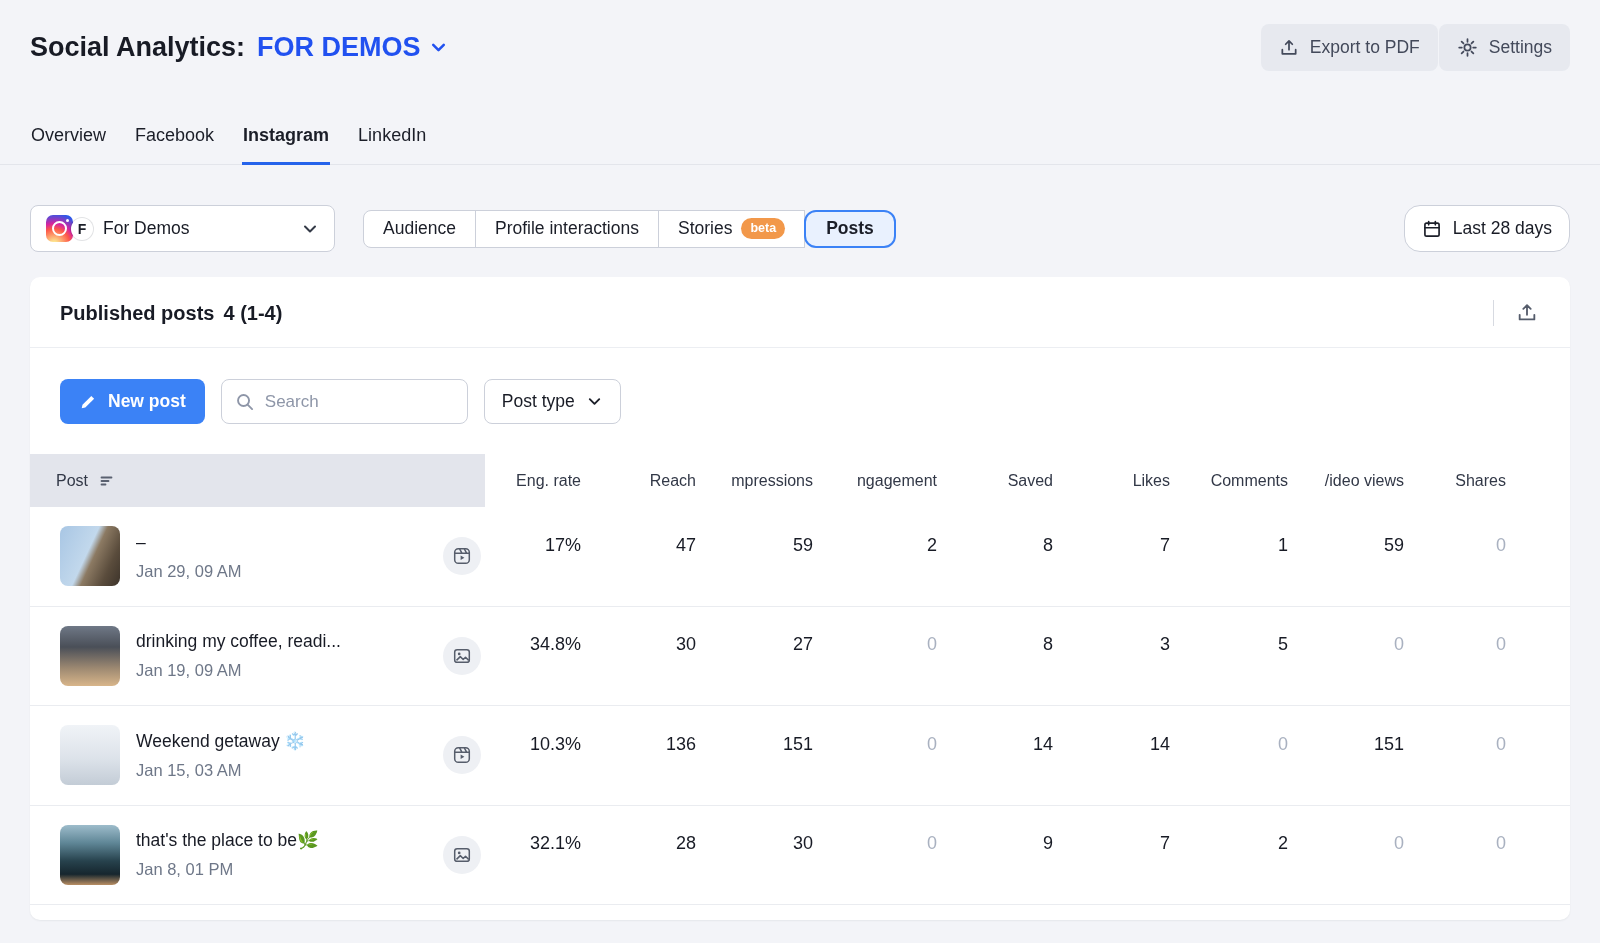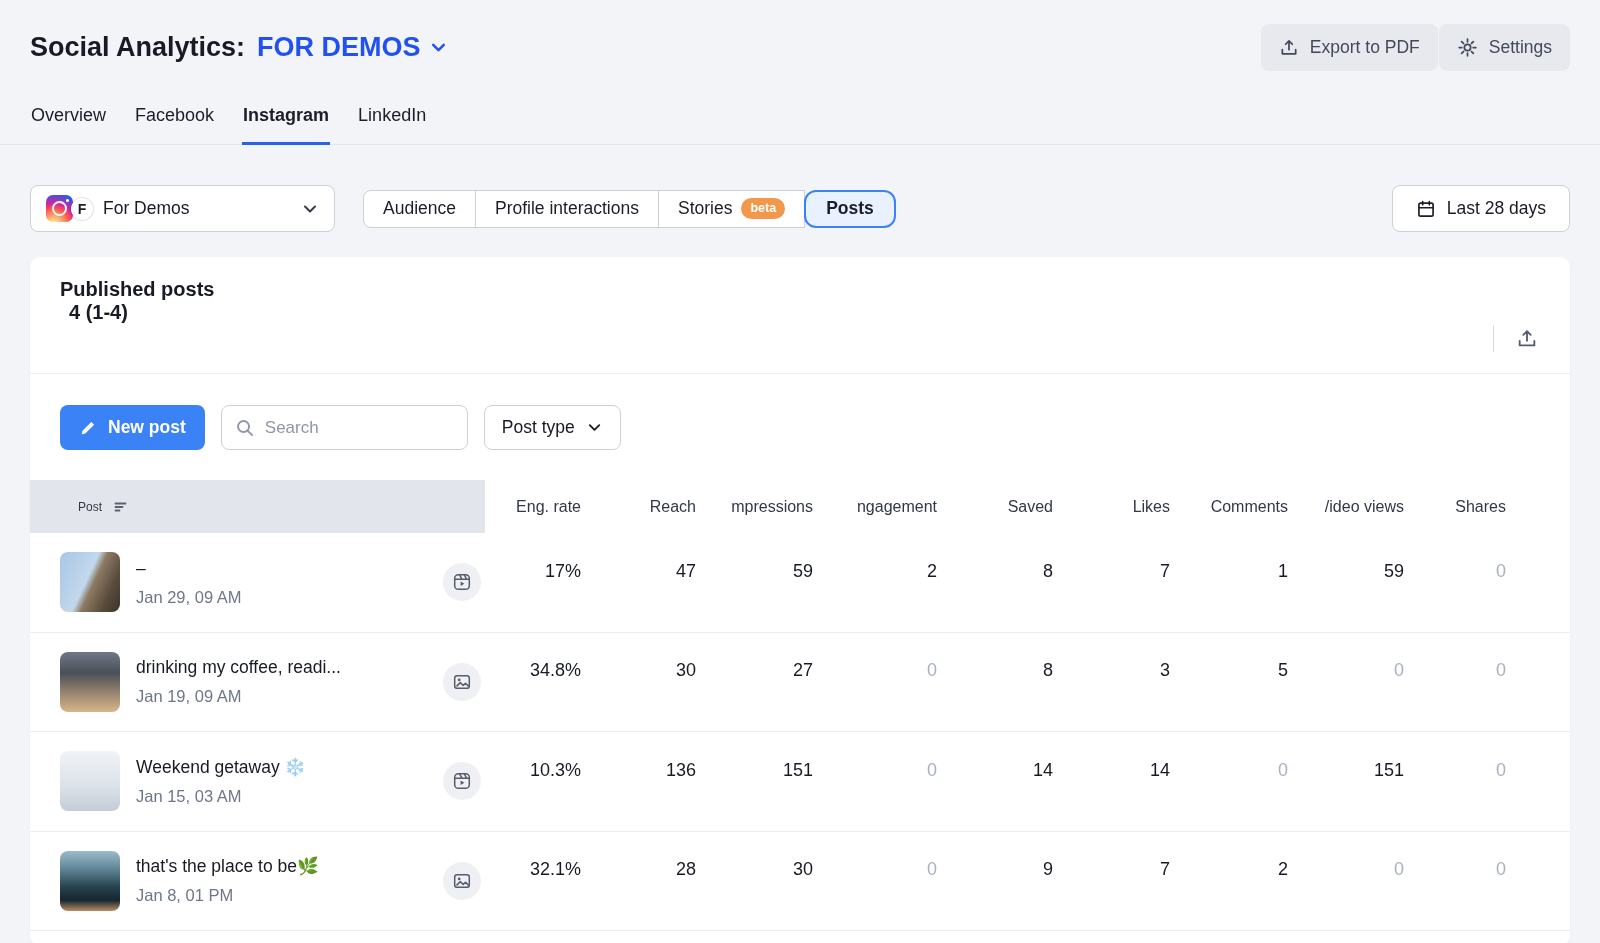--- a/index.html
+++ b/index.html
@@ -17,21 +17,21 @@
   .project-select { display:flex; align-items:center; gap:8px; color:#2151f0; cursor:pointer; }
   .topbar-actions { display:flex; gap:1px; }
   .btn-gray {
     display:inline-flex; align-items:center; gap:11px;
     background:#e7e9ef; border:none; border-radius:8px;
     padding:0 18px; height:47px; font-size:17.5px; color:#43495a; font-weight:500;
     font-family:inherit; cursor:pointer;
   }
 
   
-  .tabs { display:flex; gap:27px; padding:0 30px; margin-top:34px; border-bottom:1px solid #e3e5eb; }
+  .tabs { display:flex; gap:27px; padding:0 30px; margin-top:54px; border-bottom:1px solid #e3e5eb; }
   .tab { font-size:18px; padding:0 1px 16px 1px; color:#1b1e28; cursor:pointer; border-bottom:3px solid transparent; margin-bottom:-1px; }
   .tab.active { font-weight:700; border-bottom-color:#2563eb; }
 
   
   .controls { display:flex; align-items:center; padding:0 30px; margin-top:40px; }
   .account-select {
     width:305px; height:47px; background:#fff; border:1px solid #ccd0da; border-radius:8px;
     display:flex; align-items:center; gap:10px; padding:0 15px; cursor:pointer;
   }
   .insta-icon {
@@ -57,28 +57,28 @@
   .segment.active {
     border:2px solid #3b82f6; background:#e9f1fe; border-radius:12px;
     font-weight:700; z-index:2; padding:0 20px;
   }
   .beta-pill {
     background:#f2984a; color:#fff; font-size:12.5px; font-weight:700;
     padding:4px 9px; border-radius:11px; line-height:1;
   }
   .controls .spacer { flex:1; }
   .date-btn {
-    height:47px; background:#fff; border:1px solid #ccd0da; border-radius:8px;
-    display:flex; align-items:center; gap:11px; padding:0 23px; font-size:17.5px; color:#181b25;
+    height:47px; background:#fff; border:1px solid #ccd0da; border-radius:16px;
+    display:flex; align-items:center; gap:11px; padding:0 17px; font-size:17.5px; color:#181b25;
     font-family:inherit; cursor:pointer;
   }
 
   
   .card { margin:25px 30px 0 30px; background:#fff; border-radius:10px; box-shadow:0 1px 2px rgba(24,27,37,.06); }
-  .card-header { display:flex; align-items:flex-start; padding:21px 28px 19px 30px; border-bottom:1px solid #eceef2;flex-direction:column; }
+  .card-header { display:flex; align-items:center; padding:21px 28px 19px 30px; border-bottom:1px solid #eceef2; }
   .card-title { font-size:20px; font-weight:700; }
   .card-count { font-size:20px; font-weight:700; margin-left:9px; }
   .card-header-right { margin-left:auto; display:flex; align-items:center; gap:18px; }
   .vdivider { width:1px; height:26px; background:#d7dae1; }
   .icon-btn { background:none; border:none; padding:4px; color:#555c6b; cursor:pointer; }
 
   
   .toolbar { display:flex; align-items:center; gap:16px; padding:31px 30px 30px 30px; }
   .btn-primary {
     background:#3b82f6; color:#fff; border:none; border-radius:8px; height:45px;
@@ -96,21 +96,21 @@
     display:flex; align-items:center; gap:11px; padding:0 17px; font-size:17.5px; color:#181b25;
     font-family:inherit; cursor:pointer;
   }
 
   
   .table { --cols:455px 96px 115px 117px 124px 116px 117px 118px 116px 102px; }
   .thead, .trow { display:grid; grid-template-columns:var(--cols); padding-right:64px; }
   .thead { height:53px; }
   .th-post {
     background:#e3e5ec; display:flex; align-items:center; gap:11px;
-    padding-left:48px; font-size:12px; color:#323847; cursor:pointer;
+    padding-left:26px; font-size:16px; color:#323847; cursor:pointer;
   }
   .th-num {
     display:flex; align-items:center; justify-content:flex-end;
     font-size:16px; color:#323847; white-space:nowrap; cursor:pointer;
   }
   .trow { border-bottom:1px solid #eaecf0; align-items:center; height:99.5px; cursor:pointer; }
   .cell-post { display:flex; align-items:center; gap:16px; padding-left:30px; height:100%; }
   .thumb { width:60px; height:60px; border-radius:8px; flex:none; background:#d5d9e0; }
   .pinfo { display:flex; flex-direction:column; gap:9px; min-width:0; max-width:268px; }
   .ptitle { font-size:17.5px; color:#181b25; white-space:nowrap; overflow:hidden; text-overflow:ellipsis; }

